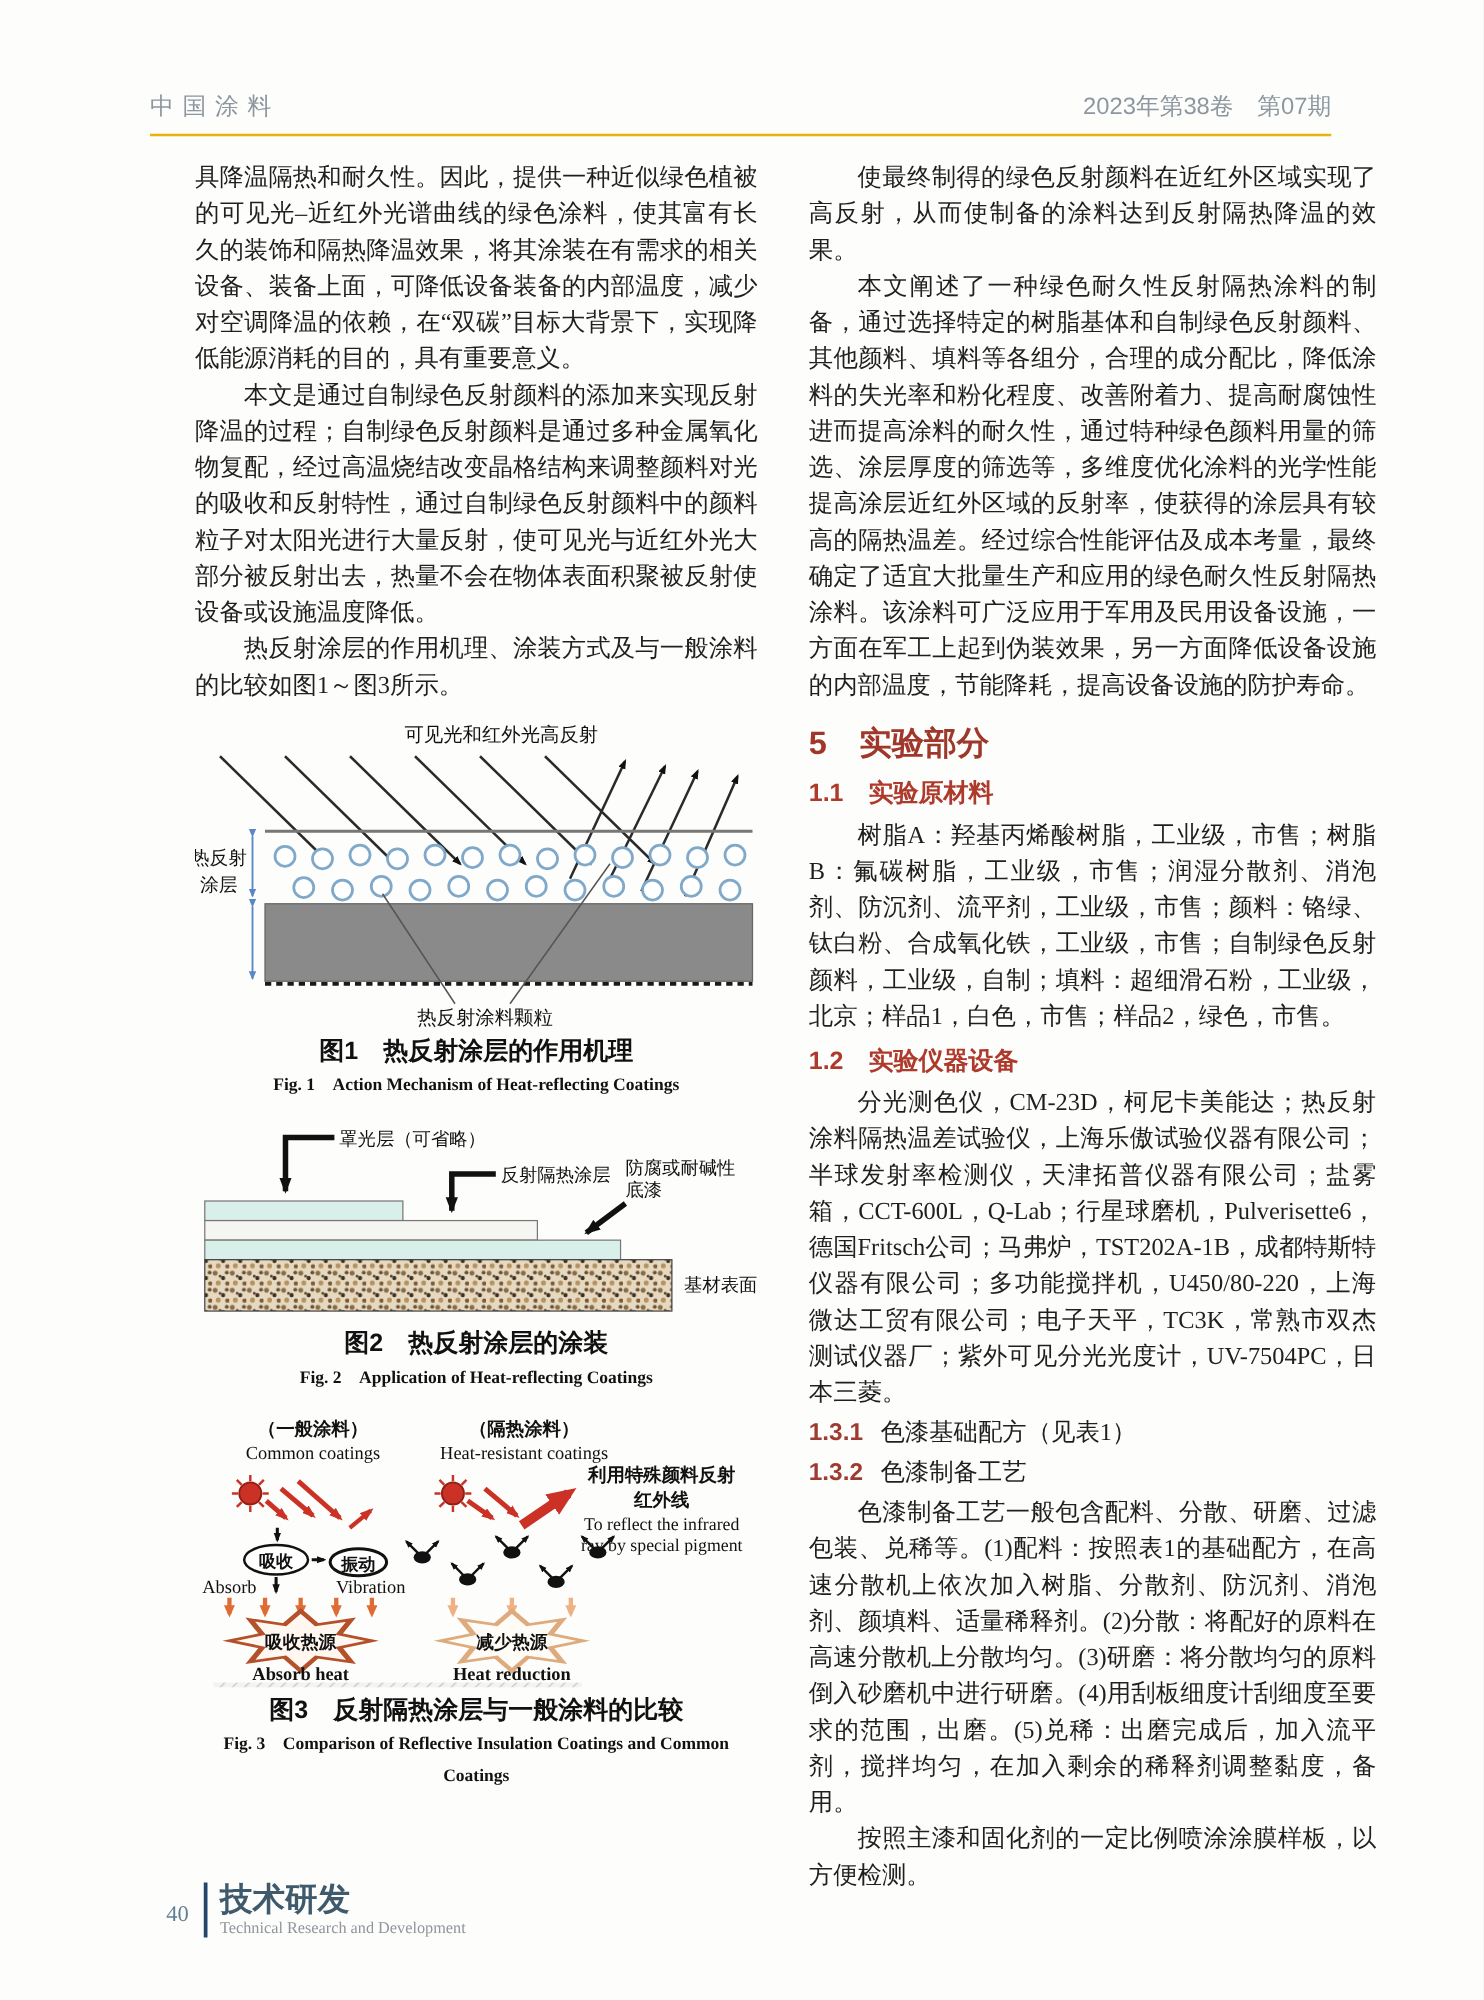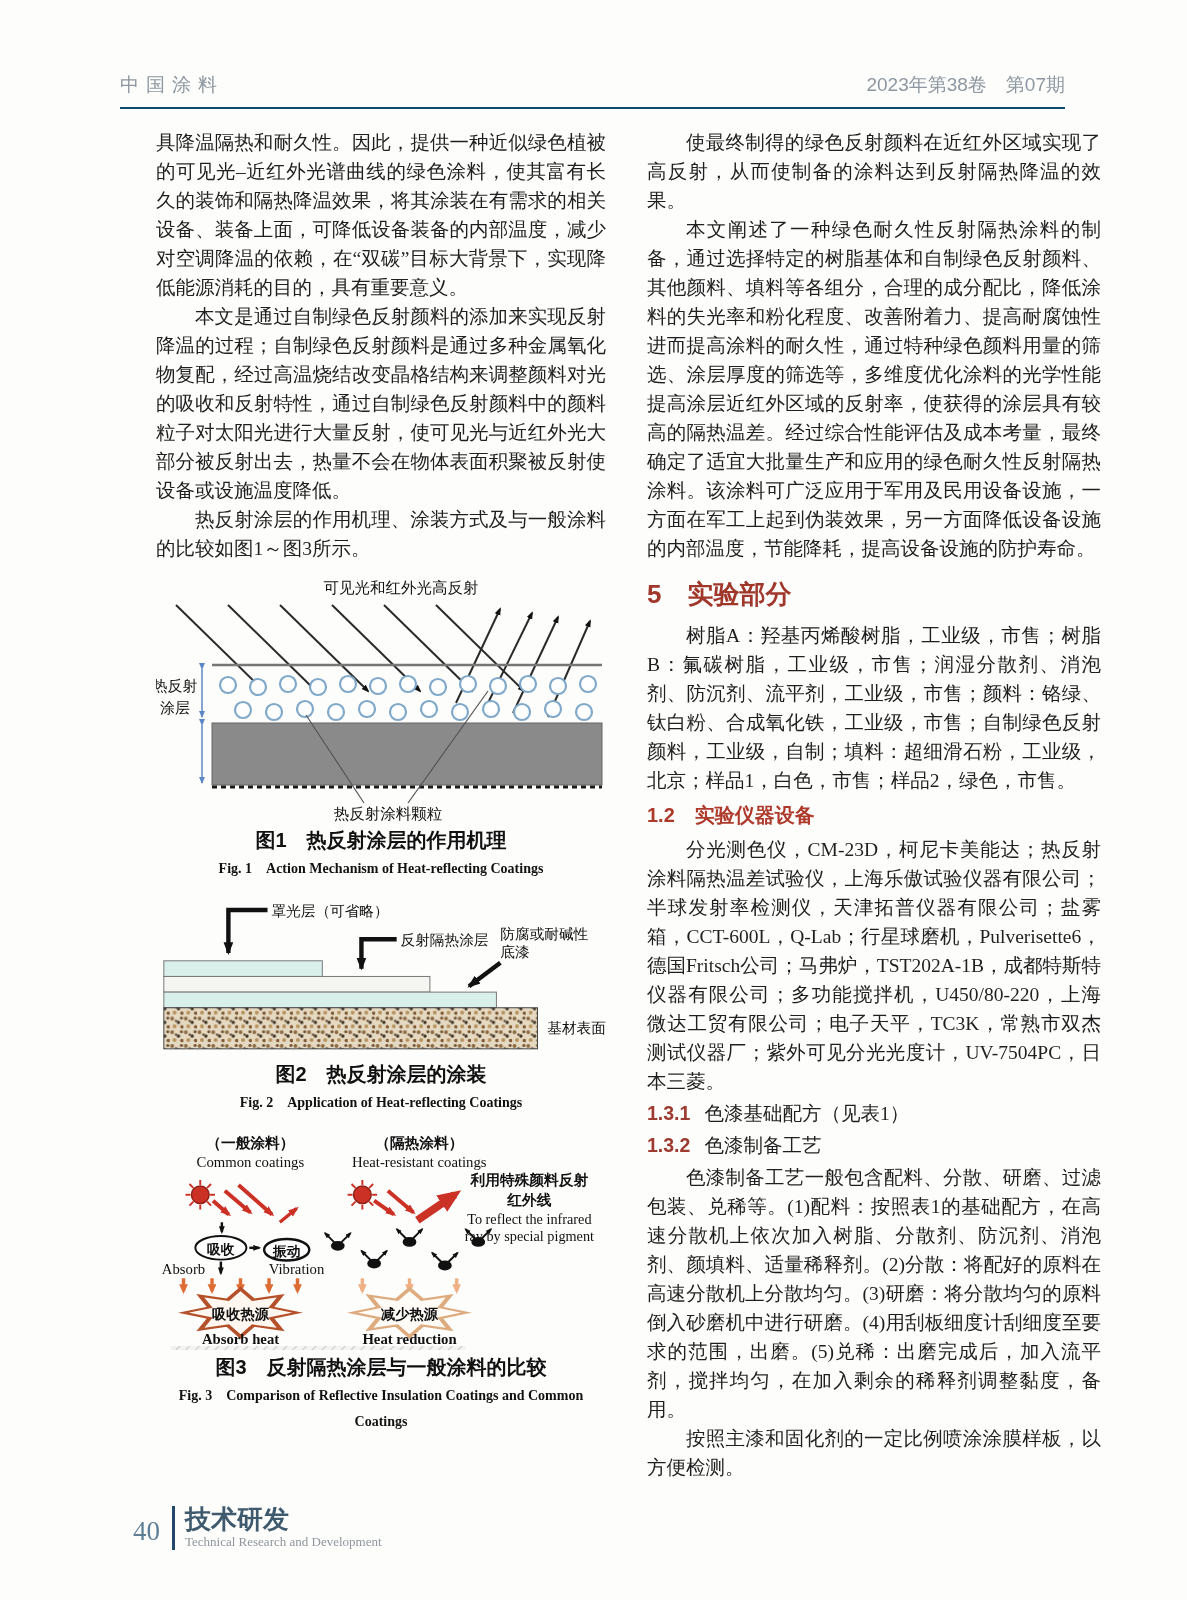--- a/index.html
+++ b/index.html
@@ -6,21 +6,21 @@
   html,body { background:#e9e9e9; }
   .page {
     position:relative; width:1187px; height:1600px; margin:0 auto;
     background:#fdfdfc; overflow:hidden; color:#1f1f1f;
     font-family:"Liberation Serif","DejaVu Serif",serif;
   }
   .header {
     position:absolute; top:72px; left:120px; width:945px;
     display:flex; justify-content:space-between; align-items:flex-end;
     color:#8D979F; font-size:19px; padding-bottom:9px;
-    border-bottom:2px solid #0c4a6e;
+    border-bottom:2px solid #eab308;
     font-family:"Liberation Sans","DejaVu Sans",sans-serif;
   }
   .header .journal { letter-spacing:7px; }
   .columns {
     position:absolute; top:128px; left:120px; width:945px;
     display:flex; gap:41px;margin-left:36px;
   }
   .col-left  { width:450px; }
   .col-right { width:468px; }
   p.body-text {
@@ -49,21 +49,21 @@
   .h3-sec .num {
     font-family:"Liberation Sans","DejaVu Sans",sans-serif;
     font-weight:bold; color:#9E3B31; margin-right:14px;
   }
   .footer {
     position:absolute; left:133px; bottom:50px;
     display:flex; align-items:center;
   }
   .footer .pagenum {
     font-family:"Liberation Serif","DejaVu Serif",serif;
-    font-size:27px; color:#5E7E95; margin-right:12px; padding-top:6px;
+    font-size:18px; color:#5E7E95; margin-right:12px; padding-top:6px;
   }
   .footer .bar { width:3px; height:44px; background:#24466B; margin-right:10px; }
   .footer .sec-zh {
     font-family:"Liberation Sans","DejaVu Sans",sans-serif;
     font-weight:bold; font-size:26px; color:#3E5A6C; line-height:24px;
   }
   .footer .sec-en {
     font-family:"Liberation Serif","DejaVu Serif",serif;
     font-size:13px; color:#8F959B; margin-top:3px;
   }
@@ -336,20 +336,21 @@
         <div class="cap-zh">图3　反射隔热涂层与一般涂料的比较</div>
         <div class="cap-en" style="max-width:420px;margin-left:auto;margin-right:auto;">Fig. 3　Comparison of Reflective Insulation Coatings and Common Coatings</div>
       </div>
     </div>
 
     <div class="col-right">
       <p class="body-text indent">使最终制得的绿色反射颜料在近红外区域实现了高反射，从而使制备的涂料达到反射隔热降温的效果。</p>
       <p class="body-text indent">本文阐述了一种绿色耐久性反射隔热涂料的制备，通过选择特定的树脂基体和自制绿色反射颜料、其他颜料、填料等各组分，合理的成分配比，降低涂料的失光率和粉化程度、改善附着力、提高耐腐蚀性进而提高涂料的耐久性，通过特种绿色颜料用量的筛选、涂层厚度的筛选等，多维度优化涂料的光学性能提高涂层近红外区域的反射率，使获得的涂层具有较高的隔热温差。经过综合性能评估及成本考量，最终确定了适宜大批量生产和应用的绿色耐久性反射隔热涂料。该涂料可广泛应用于军用及民用设备设施，一方面在军工上起到伪装效果，另一方面降低设备设施的内部温度，节能降耗，提高设备设施的防护寿命。</p>
 
       <div class="h1-sec">5　实验部分</div>
+      <div class="h2-sec">1.1　实验原材料</div>
       <p class="body-text indent">树脂A：羟基丙烯酸树脂，工业级，市售；树脂B：氟碳树脂，工业级，市售；润湿分散剂、消泡剂、防沉剂、流平剂，工业级，市售；颜料：铬绿、钛白粉、合成氧化铁，工业级，市售；自制绿色反射颜料，工业级，自制；填料：超细滑石粉，工业级，北京；样品1，白色，市售；样品2，绿色，市售。</p>
 
       <div class="h2-sec">1.2　实验仪器设备</div>
       <p class="body-text indent">分光测色仪，CM-23D，柯尼卡美能达；热反射涂料隔热温差试验仪，上海乐傲试验仪器有限公司；半球发射率检测仪，天津拓普仪器有限公司；盐雾箱，CCT-600L，Q-Lab；行星球磨机，Pulverisette6，德国Fritsch公司；马弗炉，TST202A-1B，成都特斯特仪器有限公司；多功能搅拌机，U450/80-220，上海微达工贸有限公司；电子天平，TC3K，常熟市双杰测试仪器厂；紫外可见分光光度计，UV-7504PC，日本三菱。</p>
 
       <div class="h3-sec">
         <span class="num">1.3.1</span><span>色漆基础配方（见表1）</span>
       </div>
       <div class="h3-sec">
         <span class="num">1.3.2</span><span>色漆制备工艺</span>

